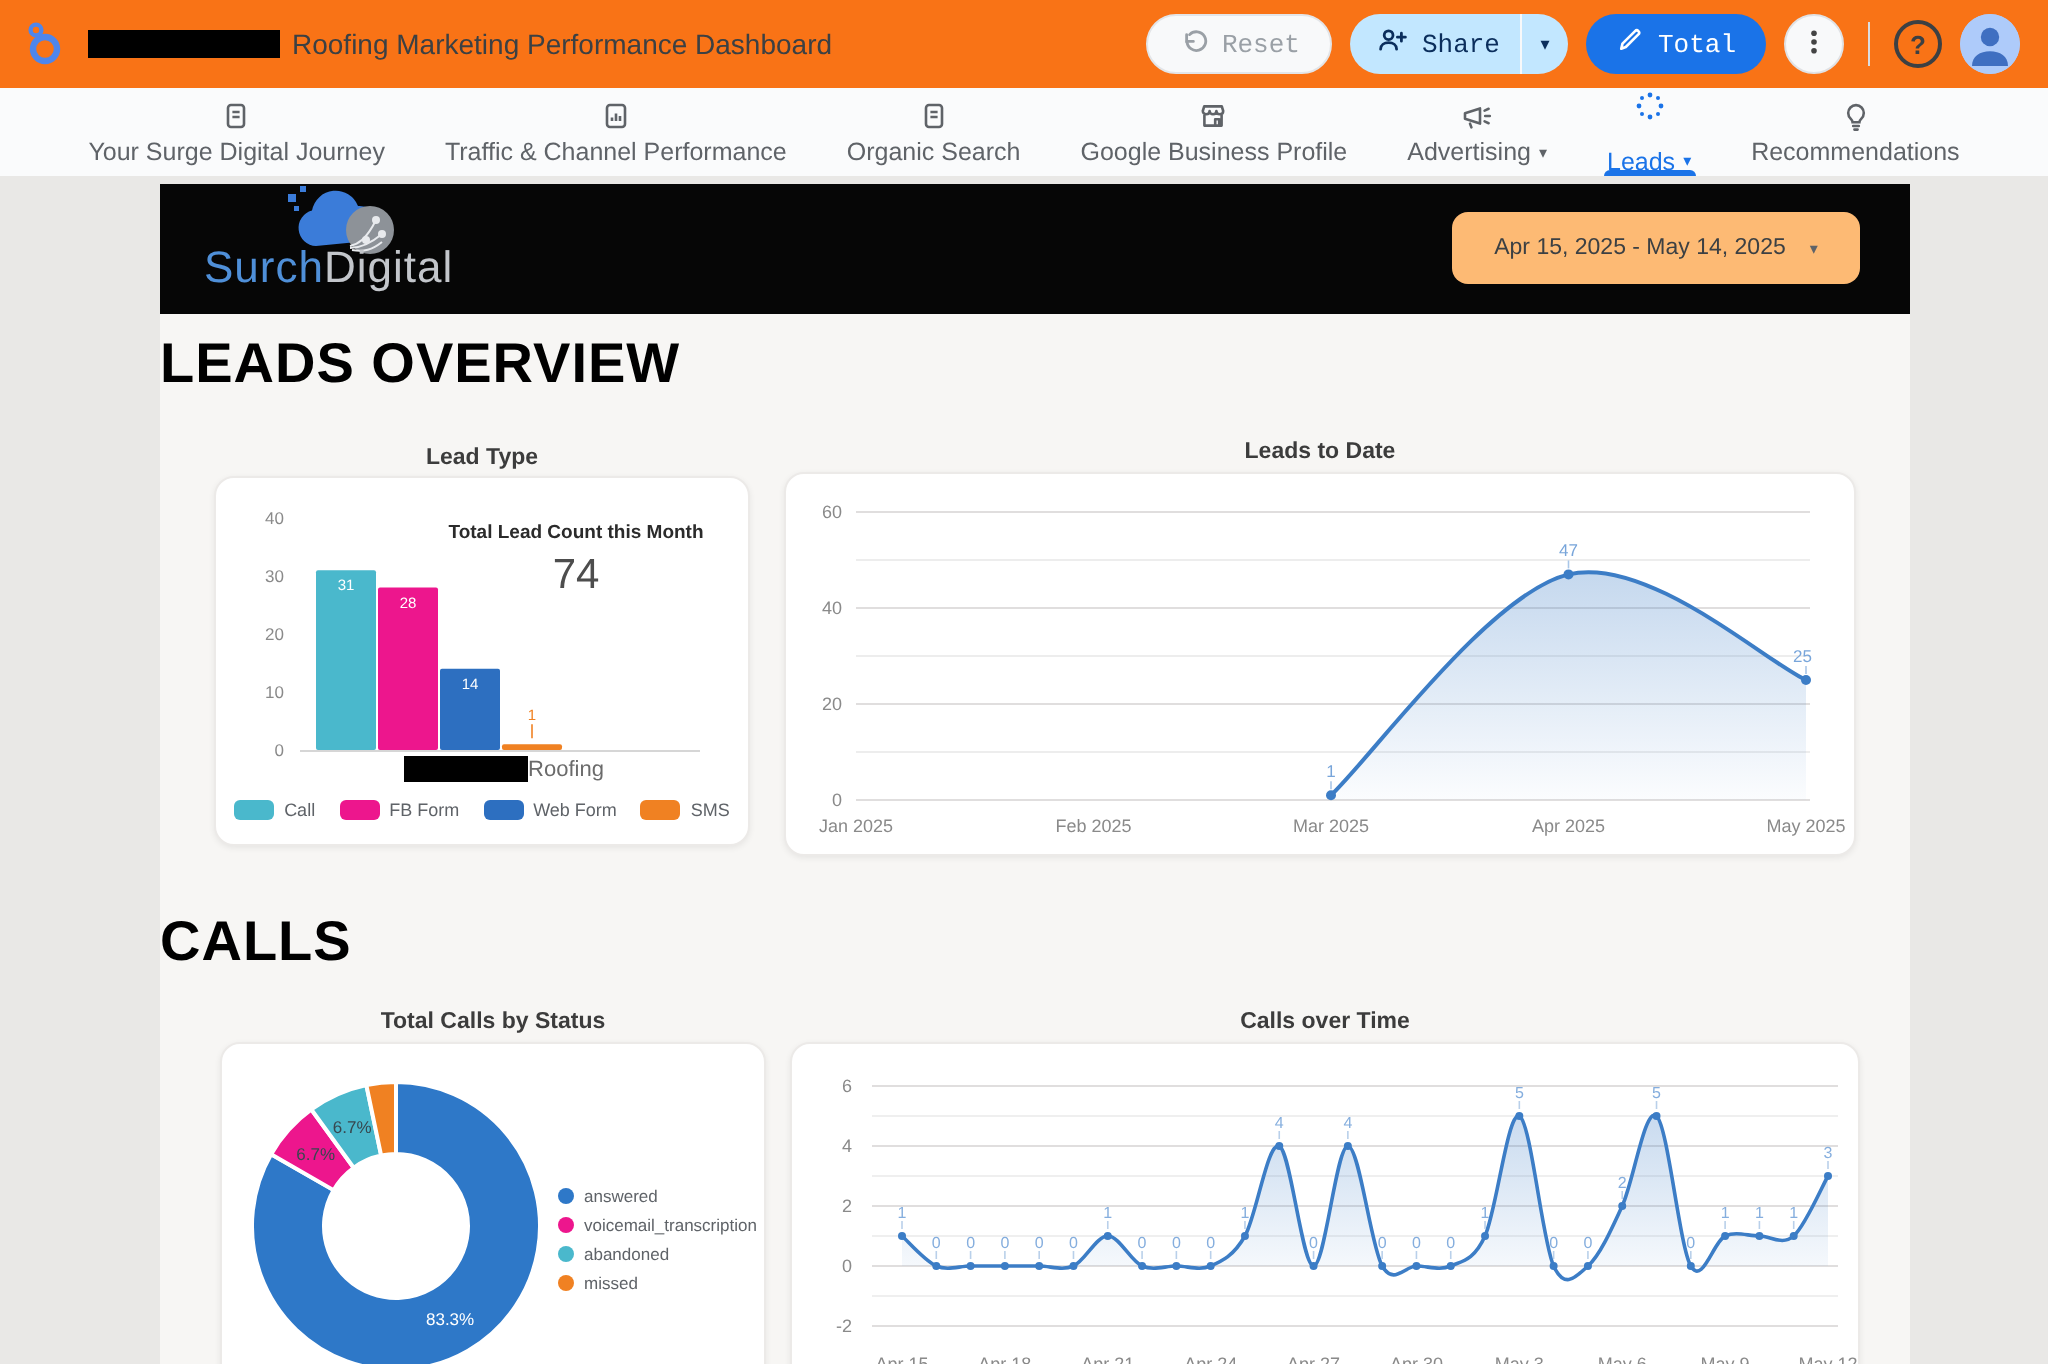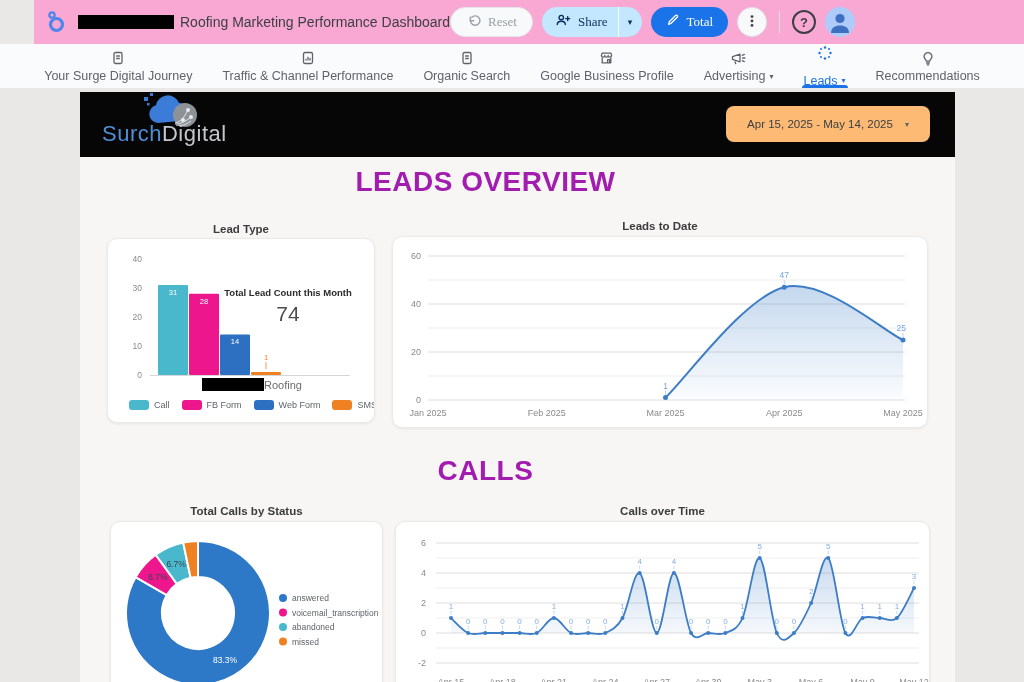--- a/index.html
+++ b/index.html
@@ -1,29 +1,29 @@
 <!DOCTYPE html>
 <html><head>
 <meta charset="utf-8">
 <style>
   html,body{margin:0;padding:0;width:1024px;height:682px;overflow:hidden;
     font-family:"Liberation Sans",sans-serif;background:#e9e8e6;}
   svg{font-family:"Liberation Sans",sans-serif;}
   
-  .topbar{height:44px;background:#f9a8d4;display:flex;align-items:center;
-    padding:0 14px 0 10px;box-sizing:border-box;margin-left:34px;}
+  .topbar{height:44px;background:#f97316;display:flex;align-items:center;
+    justify-content:space-between;padding:0 14px 0 10px;box-sizing:border-box;}
   .tb-left{display:flex;align-items:center;gap:6px;}
   .ls-logo{width:24px;height:24px;display:inline-flex;}
   .redact{background:#000;display:inline-block;}
   .title-redact{width:96px;height:14px;margin-left:4px;}
   .tb-title{font-size:14px;color:#3c4043;}
   .tb-right{display:flex;align-items:center;gap:9px;}
   .pill{height:30px;border-radius:15px;display:inline-flex;align-items:center;
     gap:7px;font-size:13px;border:none;cursor:pointer;padding:0 15px;background:transparent;
-    font-family:Liberation Serif, serif;}
+    font-family:Liberation Mono, monospace;}
   .btn-reset{border:1px solid #e3e5e8;color:#9aa0a6;background:#f8f9fa;}
   .share-group{display:flex;align-items:center;}
   .btn-share{background:#c2e7ff;color:#0b2e5c;border-radius:15px 0 0 15px;padding:0 10px 0 13px;}
   .btn-share-caret{background:#c2e7ff;color:#0b2e5c;border-radius:0 15px 15px 0;
     border:none;border-left:1px solid #f8f9fa;height:30px;width:24px;font-size:9px;cursor:pointer;}
   .btn-edit{background:#1a73e8;color:#fff;}
   .btn-more{width:30px;height:30px;border-radius:50%;border:1px solid #e0e2e5;background:#f8f9fa;
     display:inline-flex;align-items:center;justify-content:center;cursor:pointer;}
   .tb-divider{width:1px;height:22px;background:#dadce0;margin:0 3px;}
   .btn-help{width:24px;height:24px;border-radius:50%;border:2px solid #3c4043;background:transparent;
@@ -47,40 +47,40 @@
   .canvas{position:absolute;left:80px;top:4px;width:875px;height:590px;
     background:#f7f6f4;overflow:hidden;}
   .band{position:absolute;left:0;top:0;width:875px;height:65px;background:#060606;}
   .brand{position:absolute;left:14px;top:1px;width:200px;height:63px;}
   .brand-text{position:absolute;left:8px;top:28px;font-size:22px;font-weight:500;letter-spacing:.5px;}
   .b1{color:#4f8fd8;} .b2{color:#c3c6cb;}
   .date-range{position:absolute;right:25px;top:14px;width:204px;height:36px;background:#fdba74;
     border-radius:8px;display:flex;align-items:center;justify-content:center;gap:12px;
     font-size:11.5px;color:#3c4043;cursor:pointer;box-sizing:border-box;}
   .date-range .caret{font-size:8px;color:#5f6368;}
-  .sec-title{position:absolute;left:0;width:811px;text-align:center;margin:0;
-    color:#a21caf;font-size:28px;font-weight:bold;letter-spacing:.5px;}
+  .sec-title{position:absolute;left:0;width:811px;margin:0;
+    color:#000000;font-size:28px;font-weight:bold;letter-spacing:.5px;}
   .sec-leads{top:74px;} .sec-calls{top:363px;}
   .chart-title{position:absolute;text-align:center;font-size:11.5px;font-weight:bold;color:#3c3c3c;}
   .t1{left:27px;top:131px;width:268px;} .t2{left:312px;top:128px;width:536px;}
   .t3{left:30px;top:413px;width:273px;} .t4{left:315px;top:413px;width:535px;}
   .card{position:absolute;background:#fff;border:1px solid #eceae8;border-radius:10px;
     box-shadow:0 1px 3px rgba(0,0,0,.07);box-sizing:border-box;overflow:hidden;}
   .card1{left:27px;top:146px;width:268px;height:185px;}
   .card2{left:312px;top:144px;width:536px;height:192px;}
   .card3{left:30px;top:429px;width:273px;height:200px;}
   .card4{left:315px;top:429px;width:535px;height:200px;}
   .callout{position:absolute;left:95px;top:22px;width:170px;text-align:center;}
-  .callout-label{font-size:9.5px;font-weight:bold;color:#2b2b2b;margin-top:26px;}
+  .callout-label{font-size:9.5px;font-weight:bold;color:#2b2b2b;}
   .callout-value{font-size:21px;color:#4d4d4d;margin-top:4px;}
   .xcat{position:absolute;left:44px;top:139px;width:200px;display:flex;align-items:center;
     justify-content:center;}
   .cat-redact{width:62px;height:13px;}
   .xcat-text{font-size:11px;color:#6b6b6b;}
-  .legend{position:absolute;left:12px;top:161px;width:100%;display:flex;justify-content:center;
+  .legend{position:absolute;left:0;top:161px;width:100%;display:flex;justify-content:center;
     gap:12px;align-items:center;}
   .lg-item{display:flex;align-items:center;gap:5px;font-size:9px;color:#5f6368;}
   .lg-swatch{width:20px;height:10px;border-radius:3px;display:inline-block;}
 </style>
 </head>
 <body>
 
 <div class="topbar">
   <div class="tb-left">
     <span class="ls-logo">

